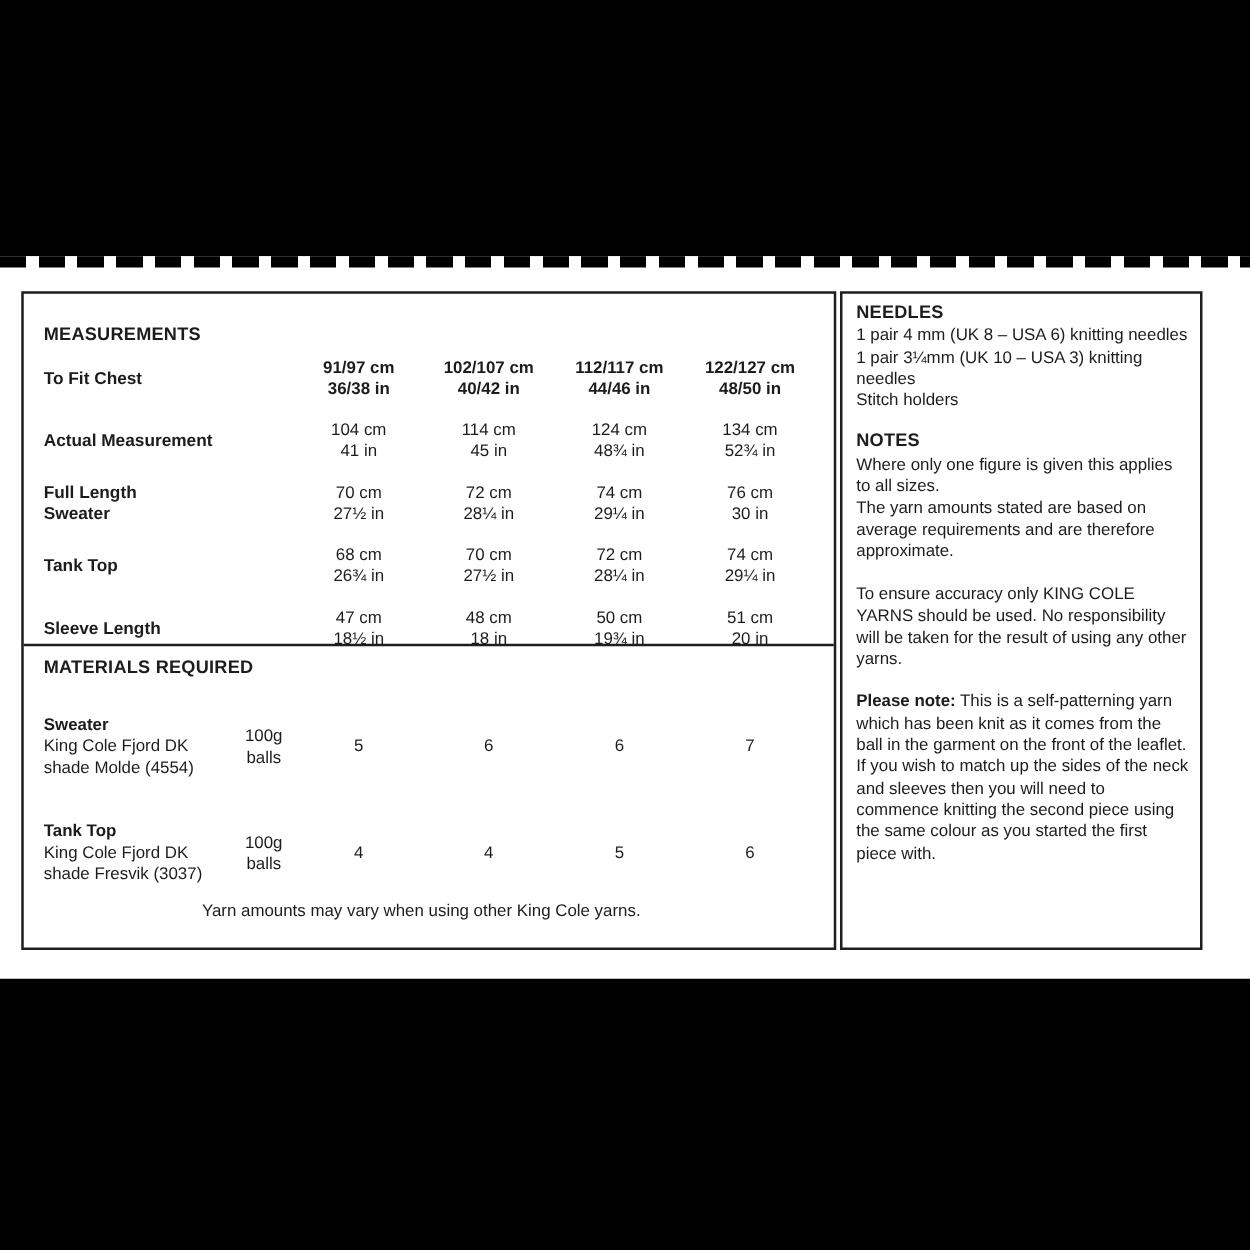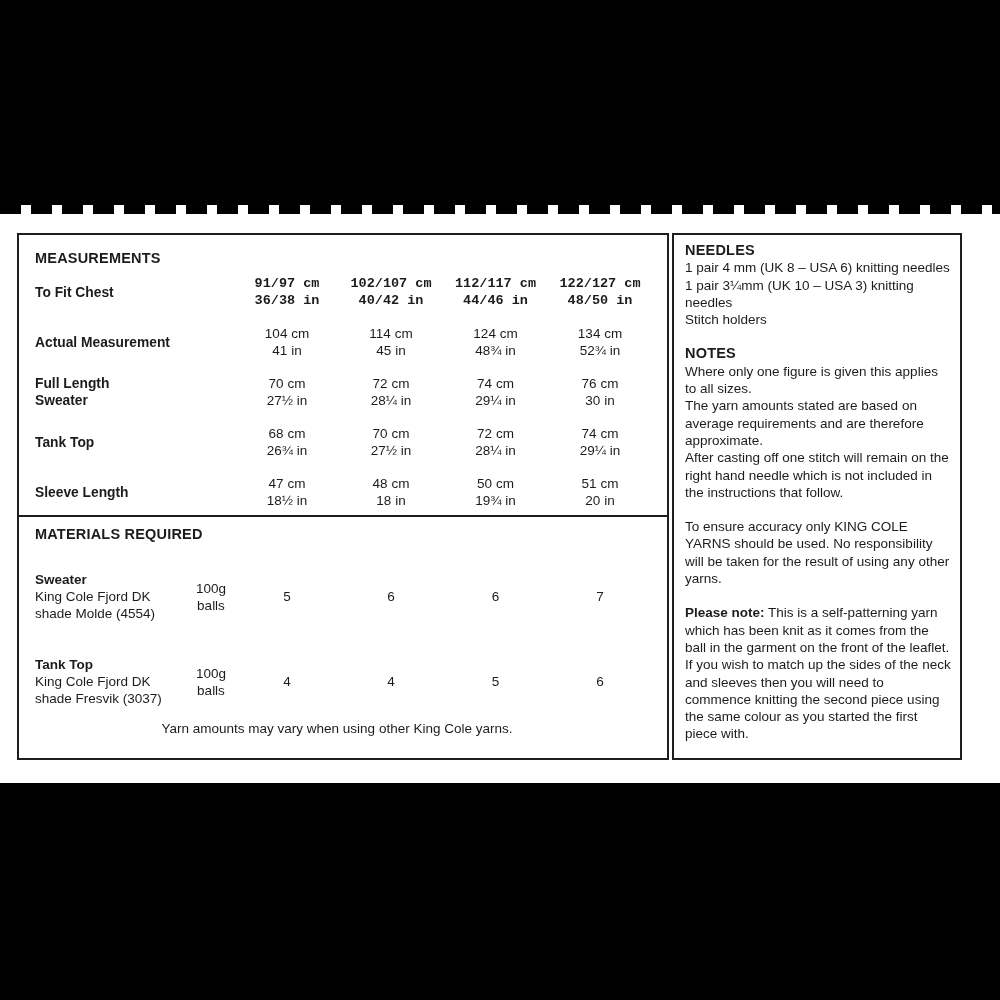--- a/index.html
+++ b/index.html
@@ -23,33 +23,33 @@
   .panel {
     position:absolute; top:233px; height:527px;
     border:2px solid #1e1e1e; background:#fff;
   }
   .panel-left  { left:17px;  width:652px; }
   .panel-right { left:672px; width:290px; padding:7px 8px 17px 11px; }
 
   .sec-title { font-weight:bold; font-size:14.5px; letter-spacing:0.2px; }
 
   
-  .measurements { height:282px; border-bottom:2px solid #1e1e1e; padding-top:15px; }
+  .measurements { height:282px; border-bottom:2px solid #1e1e1e; padding-top:25px; }
   .measurements .sec-title { padding-left:16px; }
   .m-row {
     display:grid;
     grid-template-columns:216px 104px 104px 105px 104px;
     align-items:center;
     margin-top:16px;
     font-size:13.5px; line-height:17px;
   }
   .m-row.first { margin-top:9px; }
   .m-label { padding-left:16px; font-weight:bold; font-size:13.8px; }
   .m-val { text-align:center; }
-  .bold-vals .m-val { font-weight:bold;font-family:Liberation Mono, monospace; }
+  .bold-vals .m-val { font-weight:bold; }
 
   
   .materials { padding-top:9px; position:relative; height:241px; }
   .materials .sec-title { padding-left:16px; }
   .mat-row {
     display:grid;
     grid-template-columns:168px 48px 104px 104px 105px 104px;
     align-items:center;
     font-size:13.5px; line-height:17px;
   }
@@ -238,21 +238,20 @@
     <div class="sec-title">NEEDLES</div>
     <div>1 pair 4 mm (UK 8 – USA 6) knitting needles</div>
     <div>1 pair 3¼mm (UK 10 – USA 3) knitting needles</div>
     <div>Stitch holders</div>
   </div>
 
   <div class="rp-section">
     <div class="sec-title">NOTES</div>
     <div>Where only one figure is given this applies to all sizes.</div>
     <div>The yarn amounts stated are based on average requirements and are therefore approximate.</div>
-    <div>After casting off one stitch will remain on the right hand needle which is not included in the instructions that follow.</div>
   </div>
 
   <div class="rp-section">
     <div>To ensure accuracy only KING COLE YARNS should be used. No responsibility will be taken for the result of using any other yarns.</div>
   </div>
 
   <div class="rp-section">
     <span class="b">Please note:</span>
     <span>This is a self-patterning yarn which has been knit as it comes from the ball in the garment on the front of the leaflet. If you wish to match up the sides of the neck and sleeves then you will need to commence knitting the second piece using the same colour as you started the first piece with.</span>
   </div>

